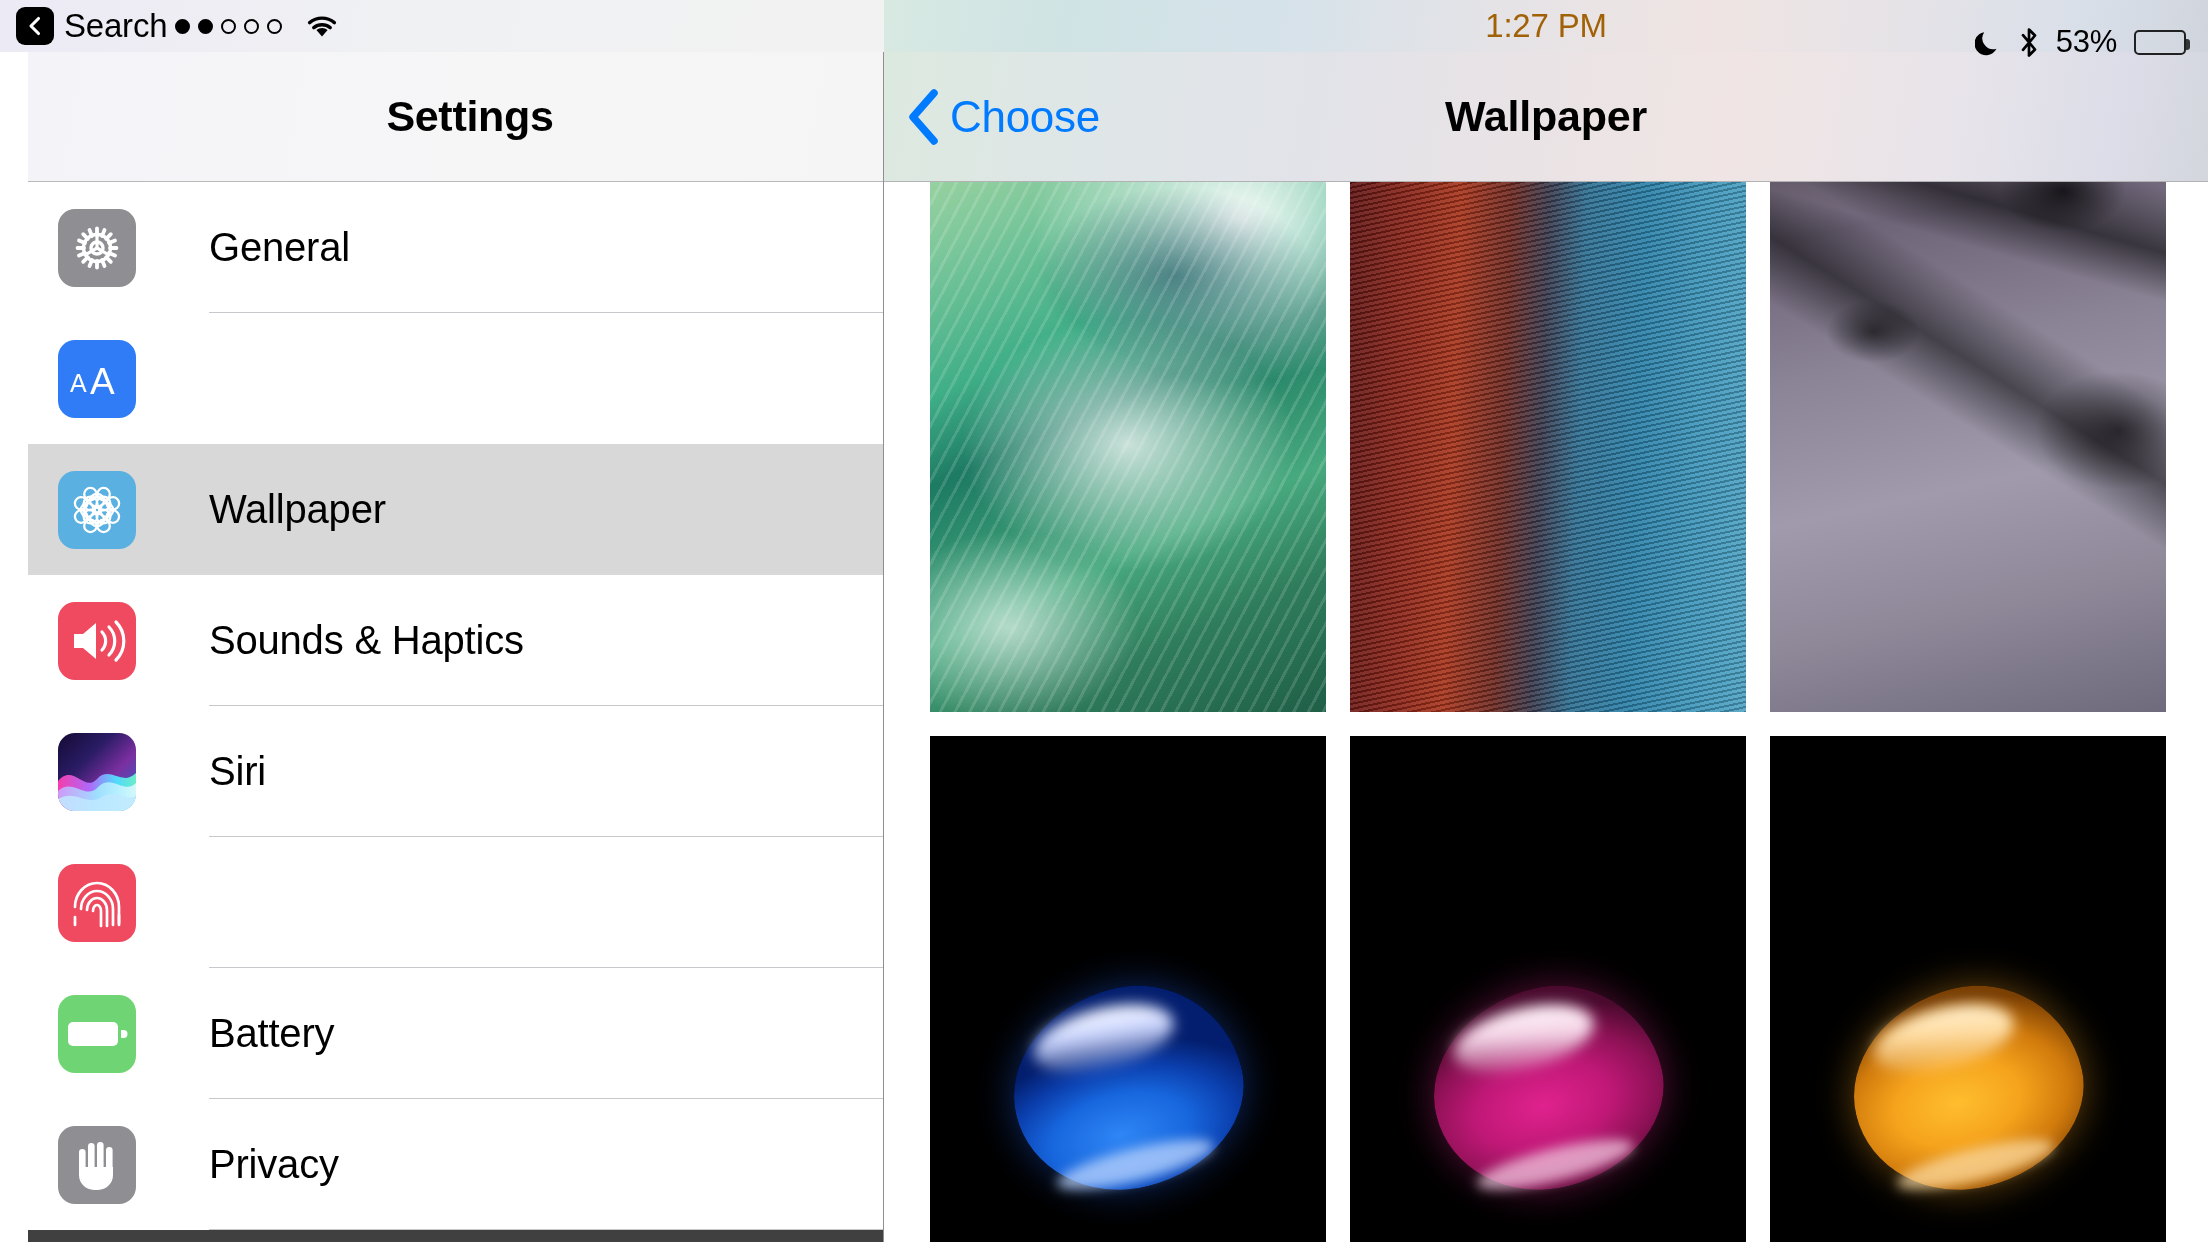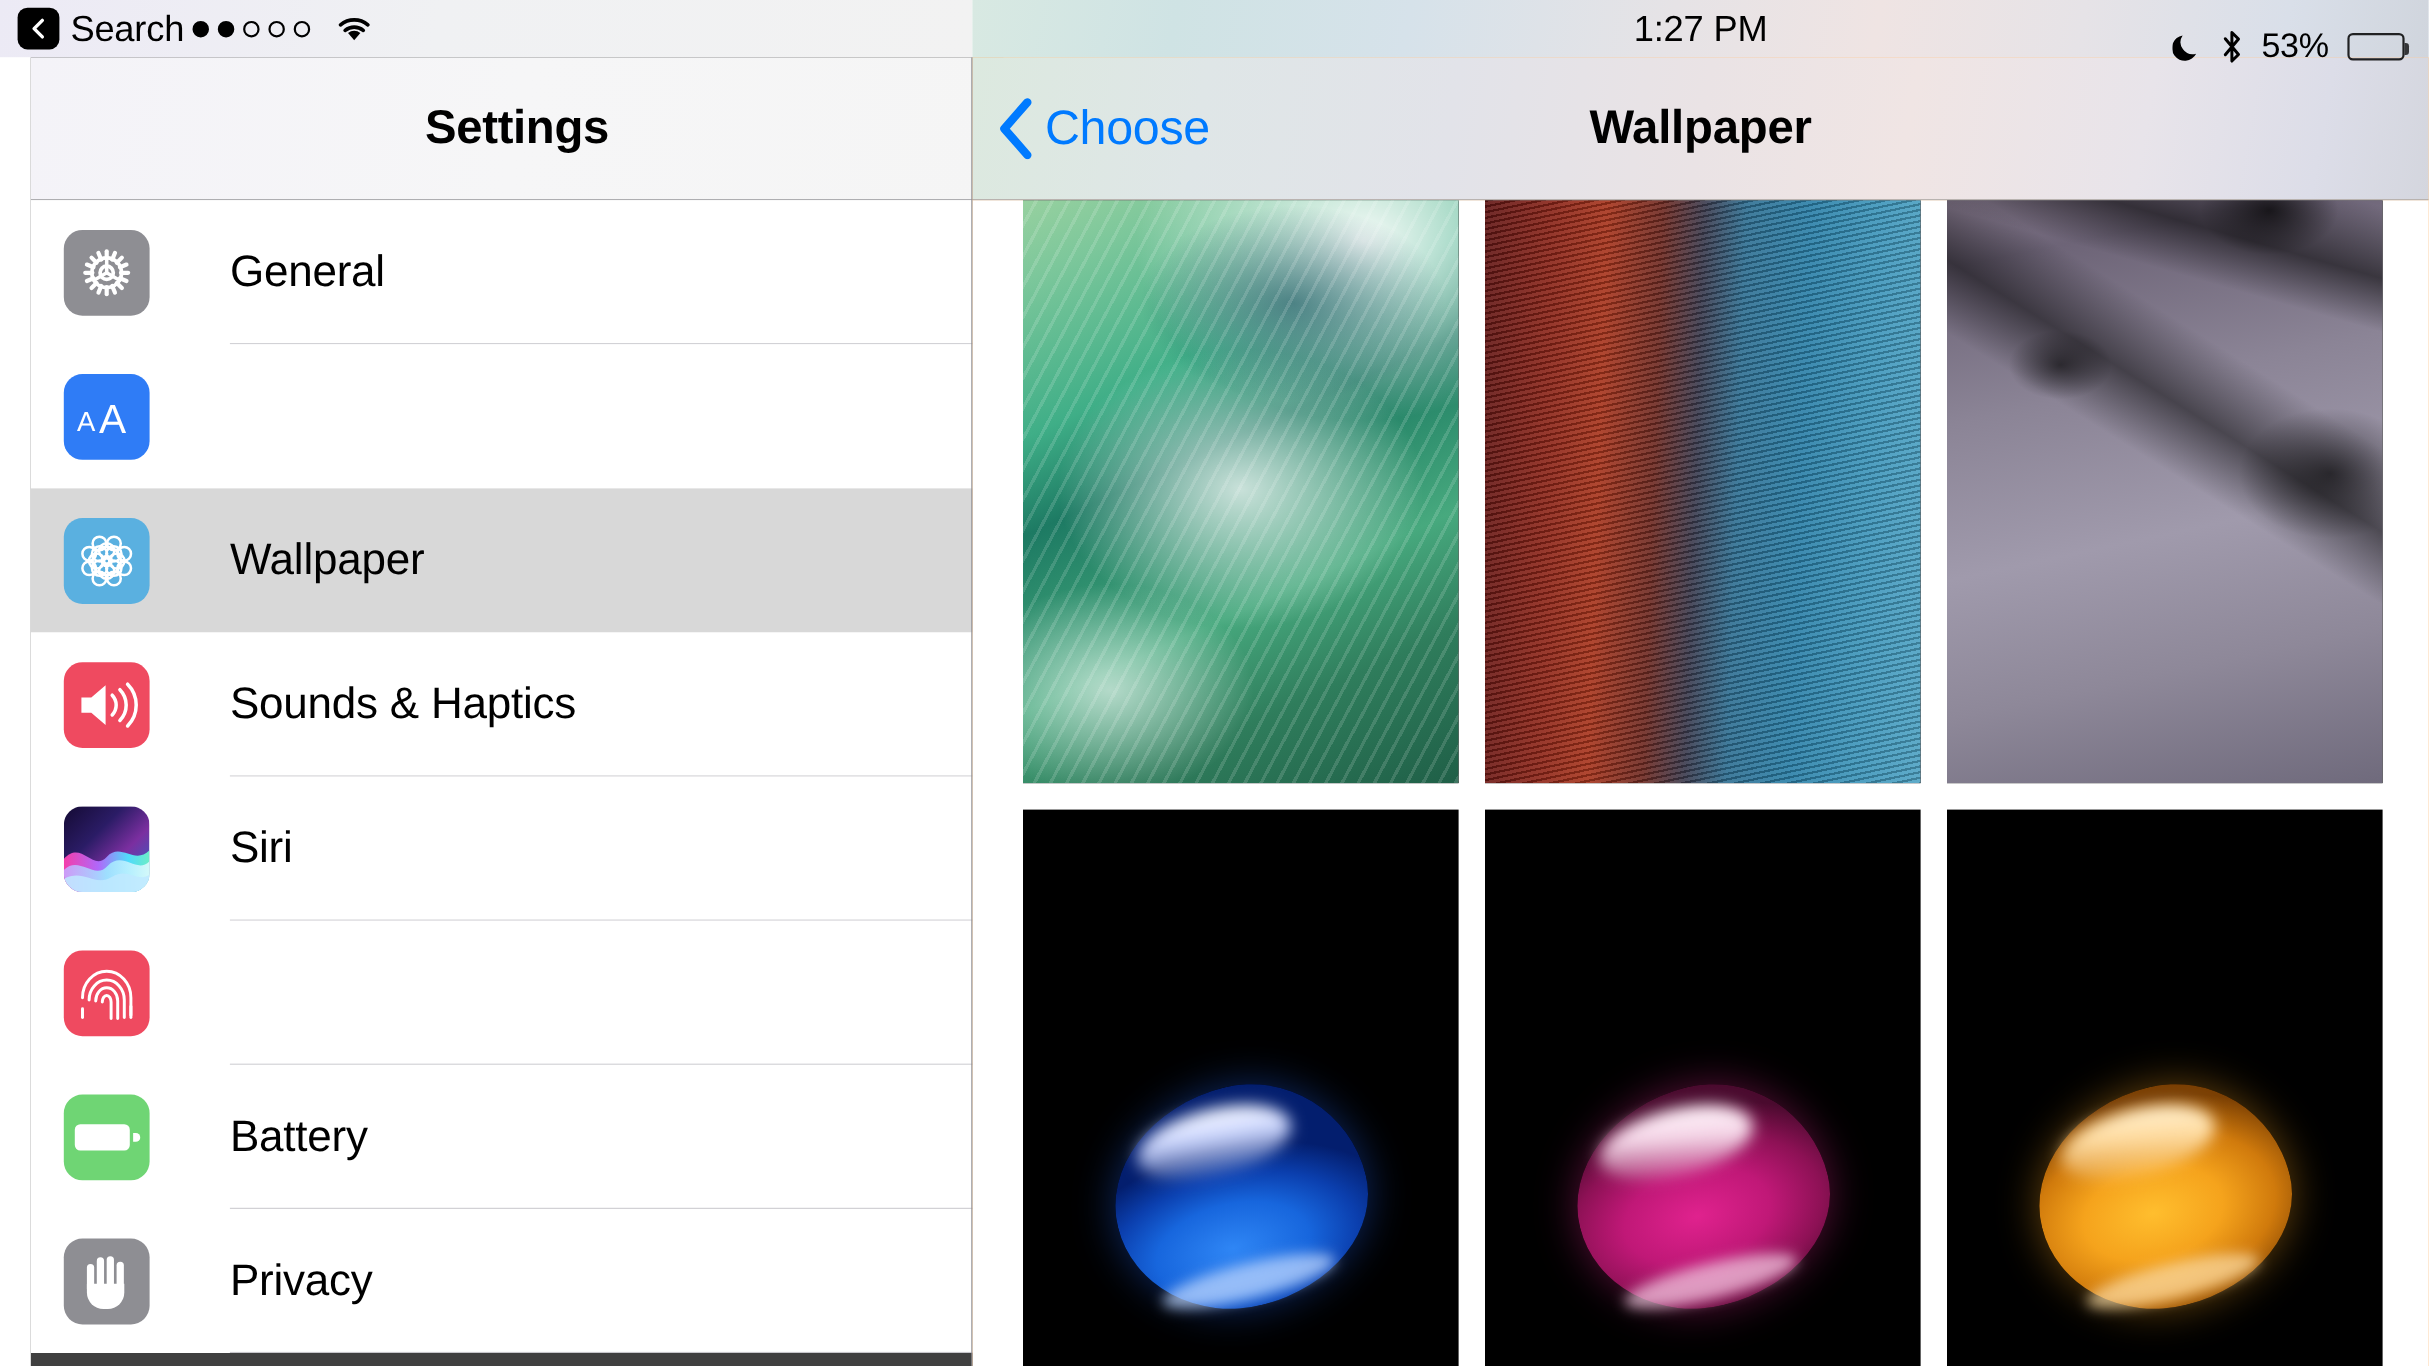--- a/index.html
+++ b/index.html
@@ -65,21 +65,21 @@
   .sb-dot.filled { background: #000; }
   .sb-wifi { width: 36px; height: 28px; display:block; }
 
   .sb-time {
     position: absolute;
     left: 884px;
     top: 0;
     width: 1324px;
     height: 52px;
     display: flex; align-items: center; justify-content: center;
-    font-size: 33px; font-weight: 400; color: #000000;
+    font-size: 33px; font-weight: 400; color: #a16207;
     letter-spacing: -0.2px;
     pointer-events: none;
   }
   .sb-right-icons {
     position: absolute;
     right: 22px; top: 16px; height: 52px;
     display: flex; align-items: center; gap: 17px;
   }
   .sb-moon { width: 27px; height: 29px; display:block; }
   .sb-bt { width: 20px; height: 31px; display:block; }
@@ -166,21 +166,21 @@
     width: 1px; height: 1190px;
     background: #8e8e93;
     z-index: 25;
   }
 
   
   .detail {
     position: absolute;
     left: 884px; top: 52px;
     width: 1324px; height: 1190px;
-    background: #fdba74;
+    background: #0f766e;
     overflow: hidden;
   }
   .nav {
     position: relative;
     height: 130px;
     background: linear-gradient(100deg, #dce9df 0%, #dfe6e7 16%, #e2e3e9 33%, #eae3e5 50%, #f0e5e4 64%, #e8e4ea 80%, #dcdde8 92%, #d4d6de 100%);
     border-bottom: 1px solid #b2b2b5;
     box-sizing: border-box;
     z-index: 20;
   }

